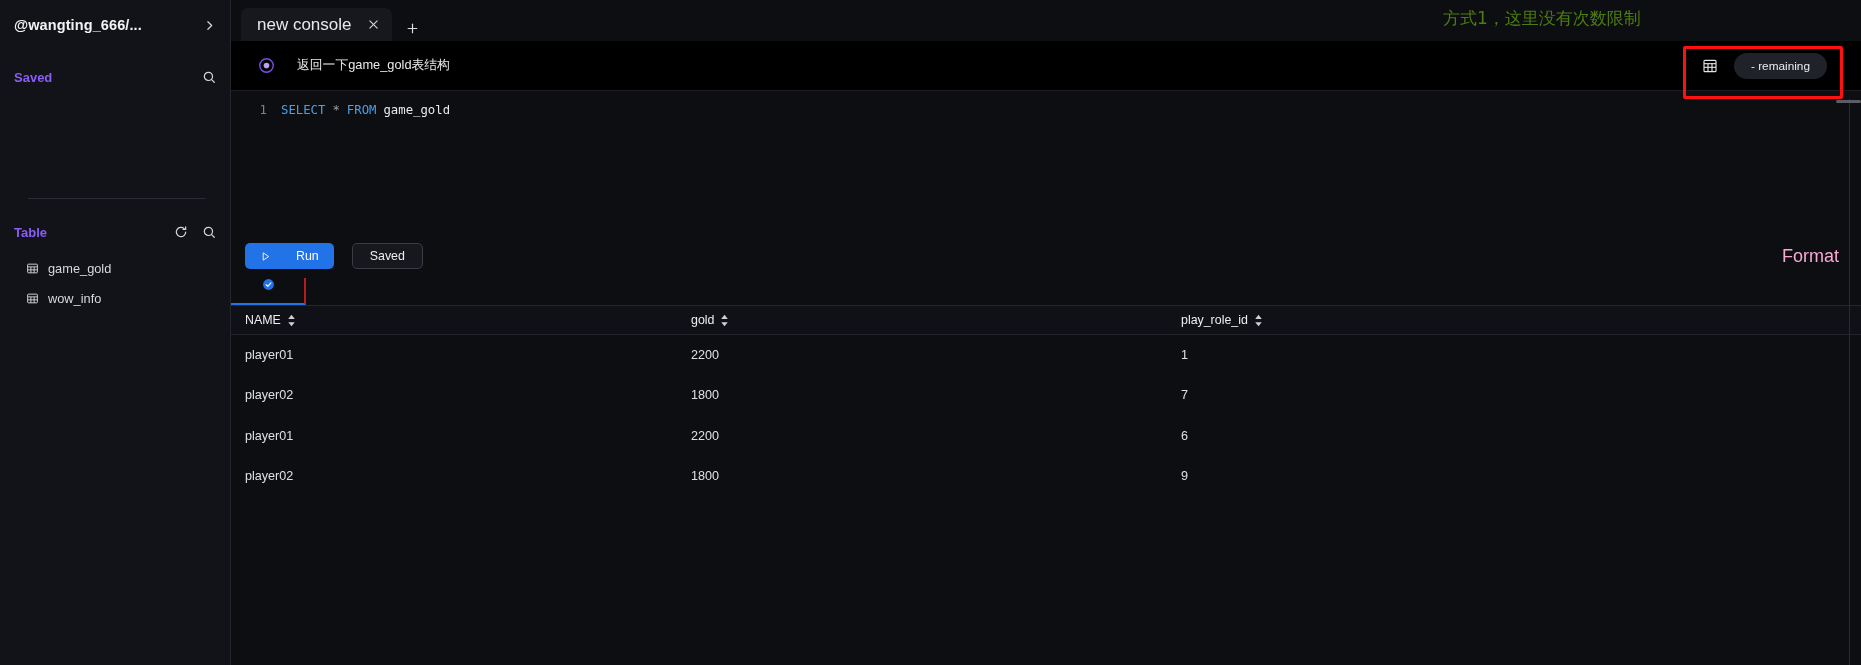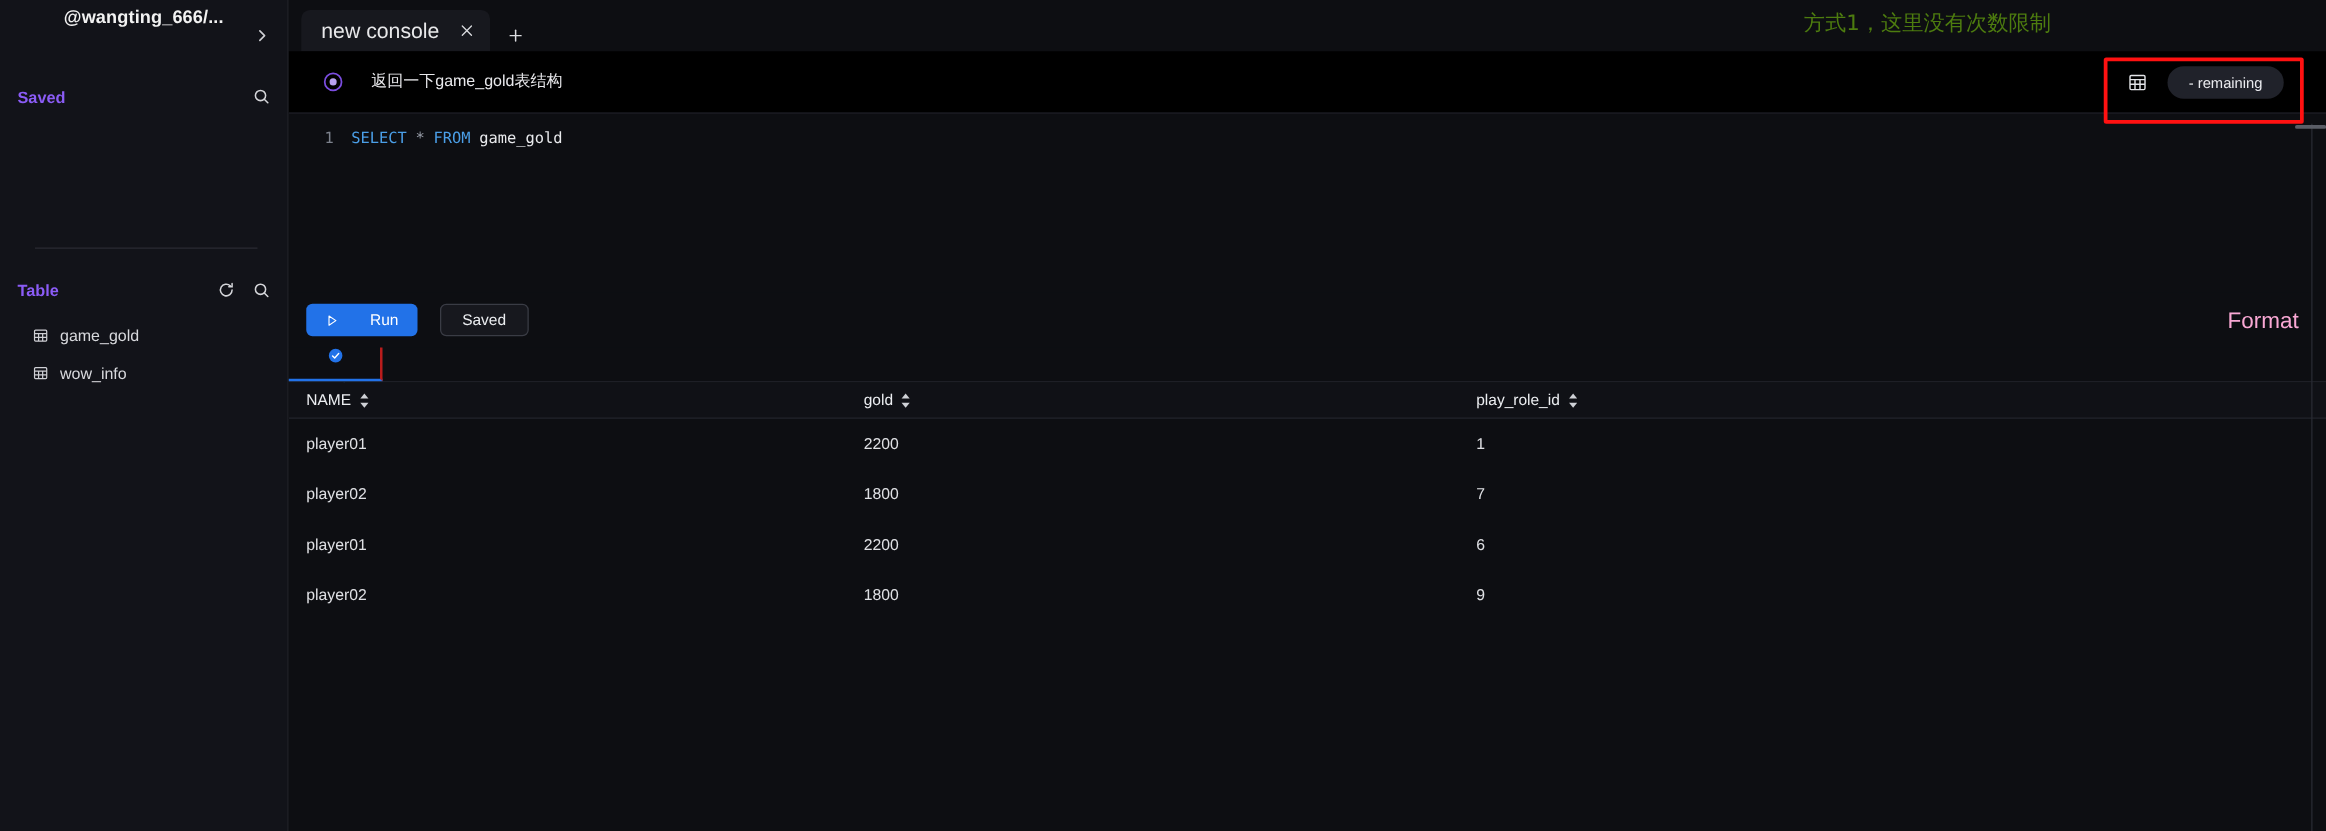--- a/index.html
+++ b/index.html
@@ -15,21 +15,21 @@
   
   .sidebar {
     width: 231px; height: 665px;
     background: #121319;
     border-right: 1px solid #25262d;
     flex: 0 0 231px;
     position: relative;
   }
   .acct-row {
     display: flex; align-items: center;
-    padding: 0 14px; height: 38px; margin-top: 6px; flex-direction: column;
+    padding: 0 14px; height: 38px; margin-top: 6px;
   }
   .acct-name {
     font-size: 14.5px; font-weight: bold; color: #f2f2f2;
     letter-spacing: .1px; white-space: nowrap; overflow: hidden;
   }
   .chev { margin-left: auto; color: #cfd0d4; display:flex; }
   .section-row {
     display: flex; align-items: center;
     padding: 0 14px; height: 30px; margin-top: 18px;
   }

